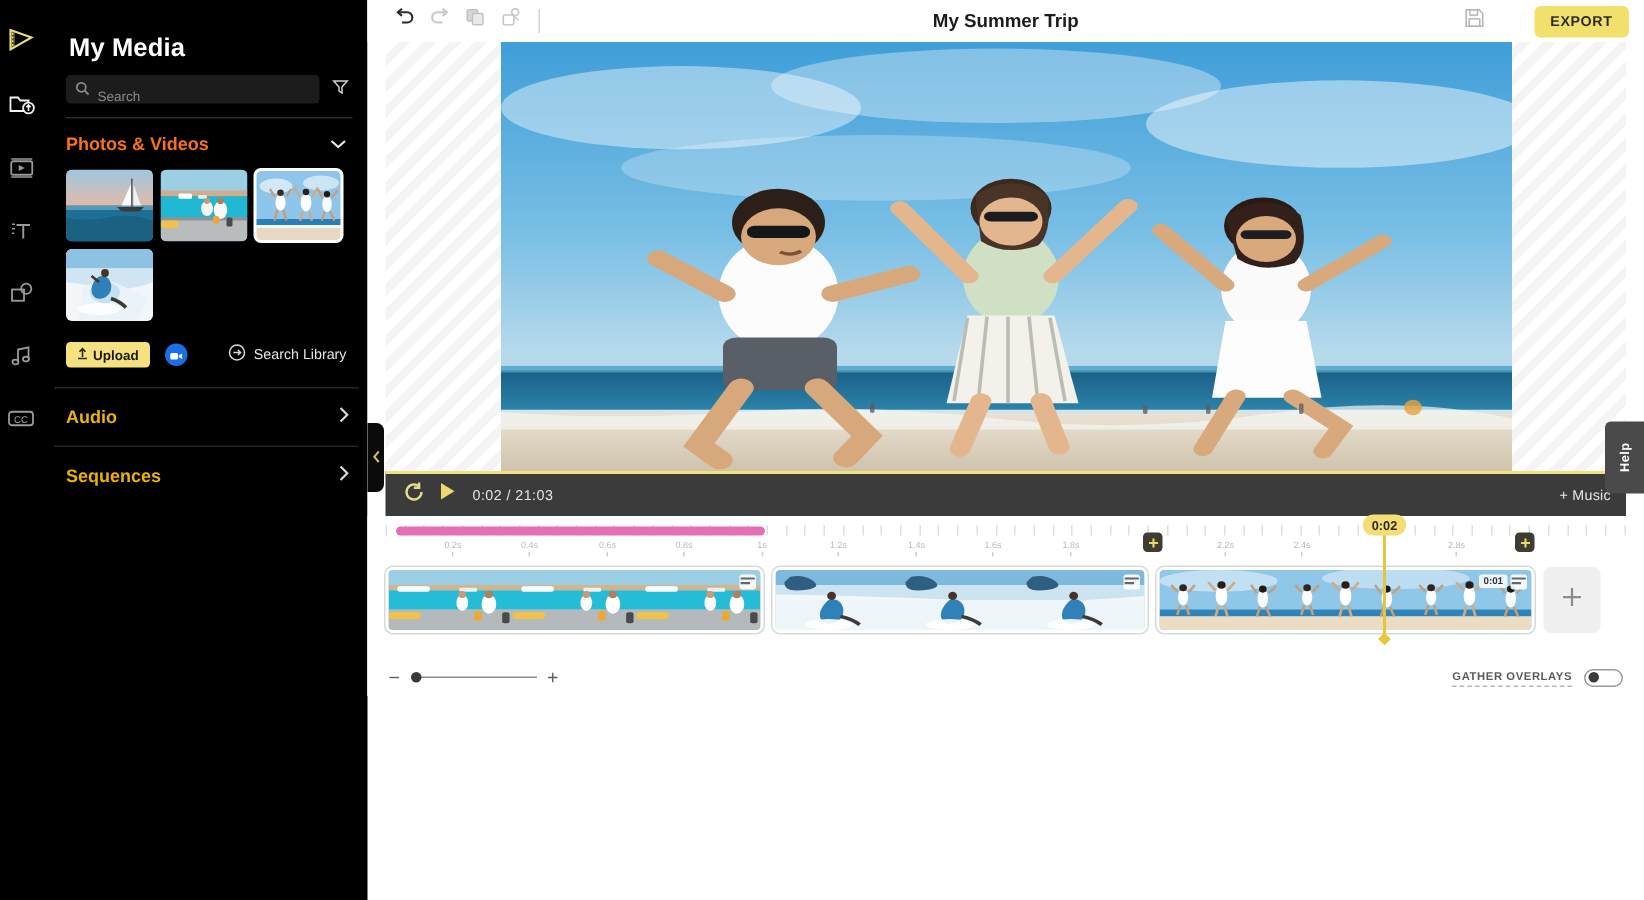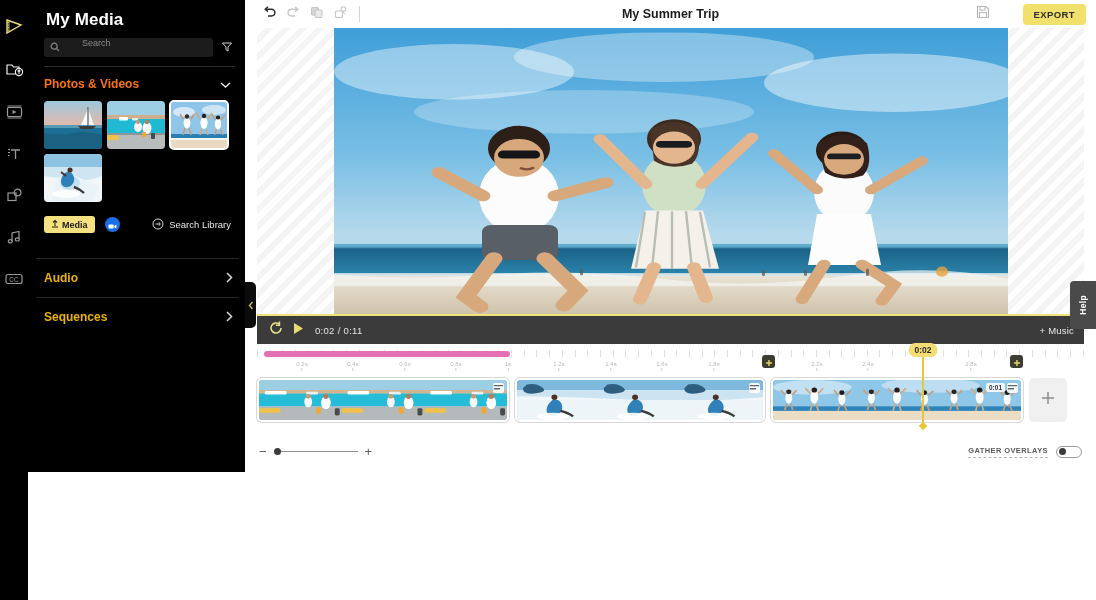--- a/index.html
+++ b/index.html
@@ -22,43 +22,43 @@
   }
   .rail-item {
     width: 28px; height: 42px;
     display: flex; align-items: center; justify-content: center;
     cursor: pointer;
   }
   .rail-item svg { display: block; }
 
   
   .sidebar {
-    width: 217px; height: 472px;
+    width: 217px; height: 600px;
     background: #000000;
     color: #ffffff;
     flex: 0 0 217px;
     position: relative;
-    padding: 4px 8px;
+    padding: 16px 8px;
   }
   .sidebar-title {
     font-size: 17px; font-weight: bold;
     color: #ffffff;
     padding: 6px 0 8px 10px;
     letter-spacing: .1px;
   }
   .search-row {
     display: flex; align-items: center; gap: 6px;
     padding: 0 2px 0 8px;
   }
   .search-box {
     flex: 1; height: 19px;
     background: #1c1c1c;
     border-radius: 3px;
-    display: flex; align-items: flex-start;
-    padding: 0 6px; gap: 22px;
+    display: flex; align-items: flex-end;
+    padding: 0 6px; gap: 5px;
   }
   .search-box input {
     background: transparent; border: none; outline: none;
     color: #cfcfcf; font-size: 9px;
     font-family: "Liberation Sans", sans-serif;
     width: 100%;
   }
   .search-box input::placeholder { color: #8a8a8a; }
   .filter-btn { width: 16px; height: 16px; display:flex; align-items:center; justify-content:center; cursor:pointer; }
 
@@ -456,21 +456,21 @@
     </div>
 
     <div class="media-actions">
       <button class="upload-btn">
         <span>
           <svg width="8" height="9" viewBox="0 0 8 9">
               <path d="M4 7V1.5M2 3.5L4 1.5l2 2" fill="none" stroke="#2a2a1a" stroke-width="1.1"></path>
               <path d="M1 8h6" stroke="#2a2a1a" stroke-width="1.1"></path>
             </svg>
         </span>
-        <span>Media</span>
+        <span>Upload</span>
       </button>
       <div class="vid-circle">
         <span>
           <svg width="9" height="7" viewBox="0 0 9 7">
               <rect x=".5" y="1.4" width="5.2" height="4.2" rx="1" fill="#fff"></rect>
               <path d="M6.2 3l2.2-1.4v3.8L6.2 4z" fill="#fff"></path>
             </svg>
         </span>
       </div>
       <div class="browse">
@@ -665,21 +665,21 @@
       <div class="pb-ic">
         <span>
           <svg width="12" height="13" viewBox="0 0 12 13">
               <path d="M2 1l9 5.5L2 12z" fill="#e9d96f"></path>
             </svg>
         </span>
       </div>
       <div class="pb-time">
         <span>0:02</span>
         <span>/</span>
-        <span>0:11</span>
+        <span>21:03</span>
       </div>
       <div class="pb-music">+ Music</div>
     </div>
 
     <div class="timeline">
       <div class="ruler">
         <div class="ticks" id="ticks">
             <div class="tick"></div>
             <div class="tick-gap"></div>
             <div class="tick"></div>

